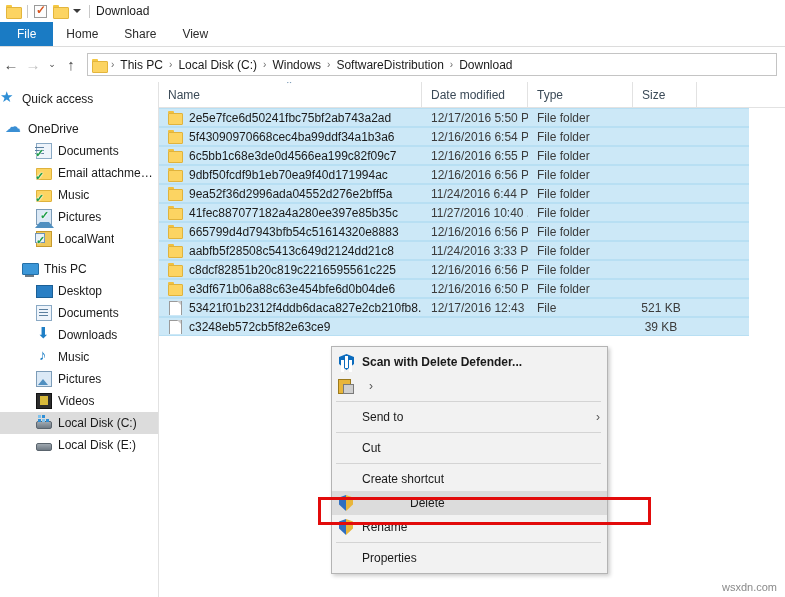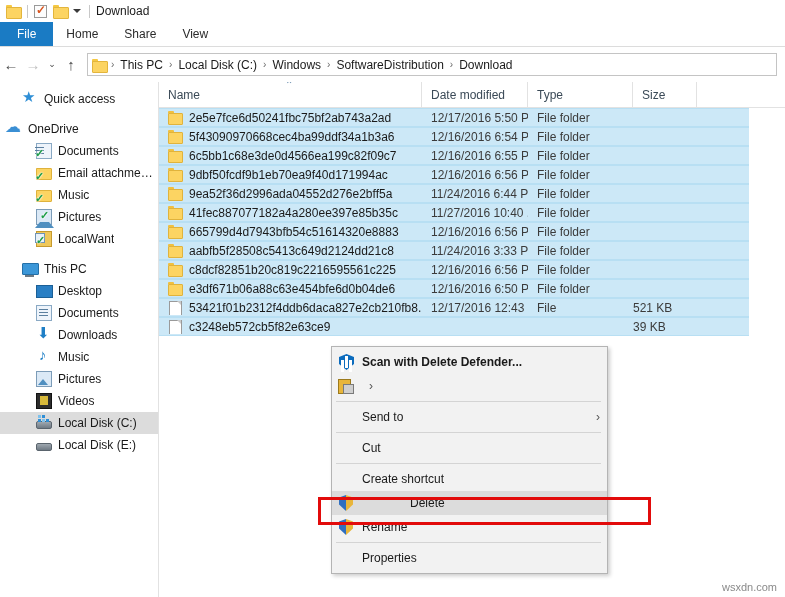--- a/index.html
+++ b/index.html
@@ -244,21 +244,21 @@
   .row.sel {
     background: #cce8f7;
     border-top: 1px solid #b8dff3;
     border-bottom: 1px solid #b8dff3;
     width: 590px;
   }
   .cell { flex: 0 0 auto; overflow: hidden; white-space: nowrap; }
   .cell.name { width: 263px; display: flex; align-items: center; padding-left: 9px; }
   .cell.date { width: 106px; padding-left: 9px; color: #3b3b3b; }
   .cell.type { width: 105px; padding-left: 9px; color: #3b3b3b; }
-  .cell.size { width: 64px; padding-right: 8px; text-align: left; color: #3b3b3b; }
+  .cell.size { width: 64px; padding-right: 8px; text-align: center; color: #3b3b3b; }
 
   .row-ico { width: 14px; height: 14px; margin-right: 7px; flex: 0 0 auto; position: relative; }
   .row-ico.folder::before {
     content: ""; position: absolute; left: 0; top: 0; width: 6px; height: 2px;
     background: #f0c040; border-radius: 1px 1px 0 0;
   }
   .row-ico.folder::after {
     content: ""; position: absolute; left: 0; top: 2px; width: 13px; height: 10px;
     background: #fcd462; border: 1px solid #e0b33c; border-radius: 0 1px 1px 1px;
   }
@@ -387,21 +387,21 @@
       <span class="crumb-sep">›</span>
       <span class="crumb">SoftwareDistribution</span>
       <span class="crumb-sep">›</span>
       <span class="crumb">Download</span>
     </div>
   </div>
 
   <div id="main">
 
     <div id="navpane">
-        <div class="nav-item" style="padding-left: 22px;">
+        <div class="nav-item" style="">
           <span class="nav-ico ico-star"></span>
           <span class="nav-label">Quick access</span>
         </div>
         <div class="nav-gap"></div>
         <div class="nav-item" style="padding-left: 6px;">
           <span class="nav-ico ico-cloud"></span>
           <span class="nav-label">OneDrive</span>
         </div>
         <div class="nav-item" style="padding-left: 36px;">
           <span class="nav-ico ico-doc ico-sync"></span>

